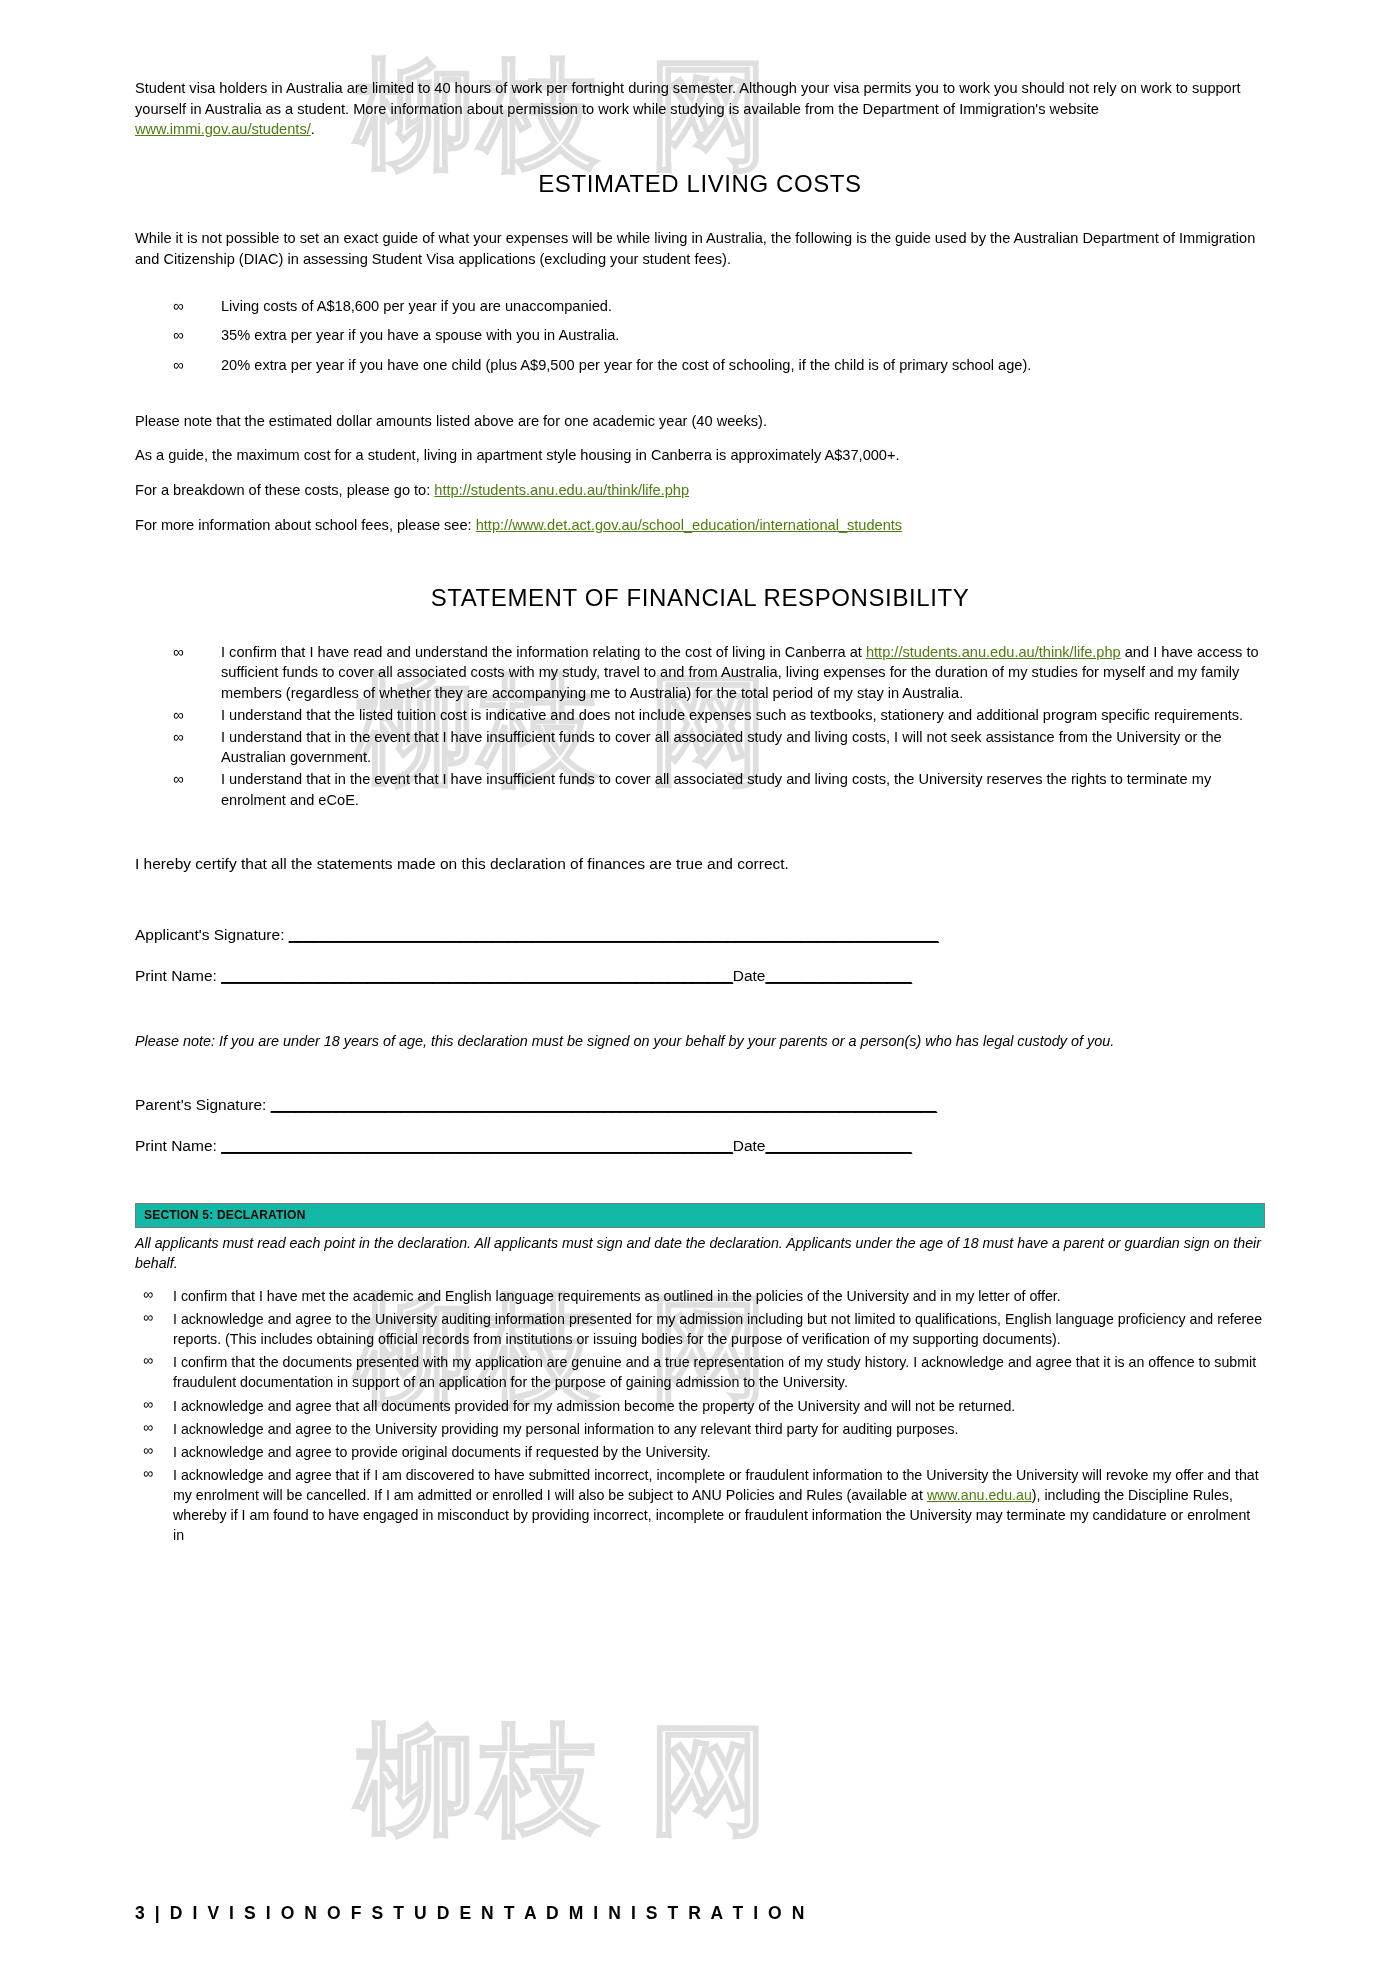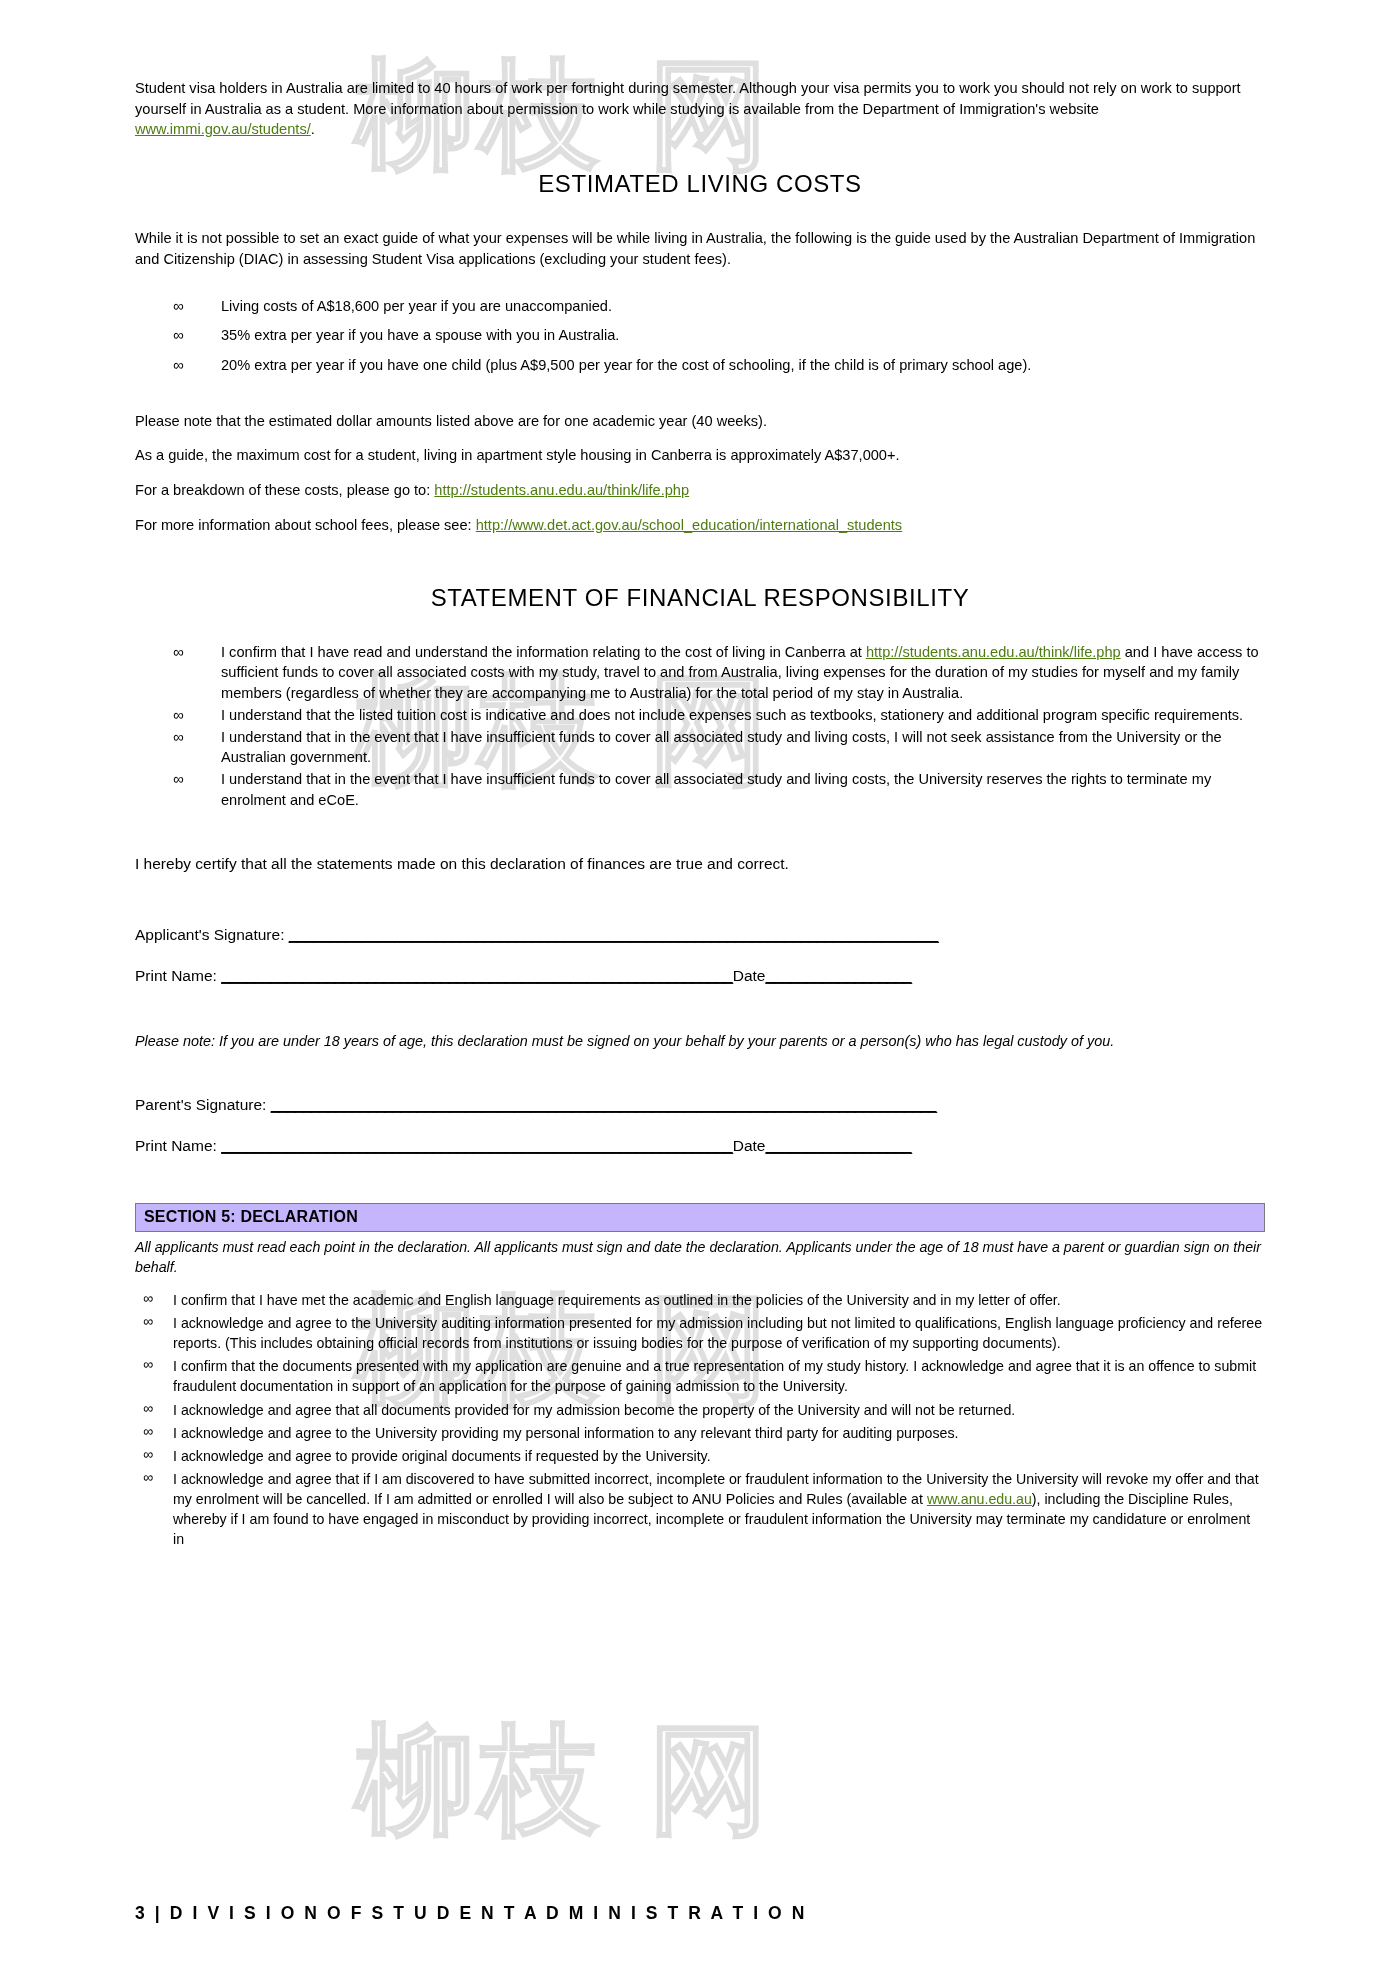--- a/index.html
+++ b/index.html
@@ -100,23 +100,23 @@
   .u { text-decoration: underline; letter-spacing: -0.5px; }
 
   .note-italic {
     font-size: 14.4px;
     font-style: italic;
     line-height: 1.42;
     margin: 0;
   }
 
   .section-bar {
-    background: #c4b5fd;
+    background: #14b8a6;
     border: 1px solid #7a7a7a;
-    font-size: 16px;
+    font-size: 12px;
     font-weight: bold;
     padding: 4px 8px 5px 8px;
     letter-spacing: 0.2px;
   }
 
   .decl-intro {
     font-size: 14.2px;
     font-style: italic;
     line-height: 1.4;
     margin: 6px 0 0 0;

